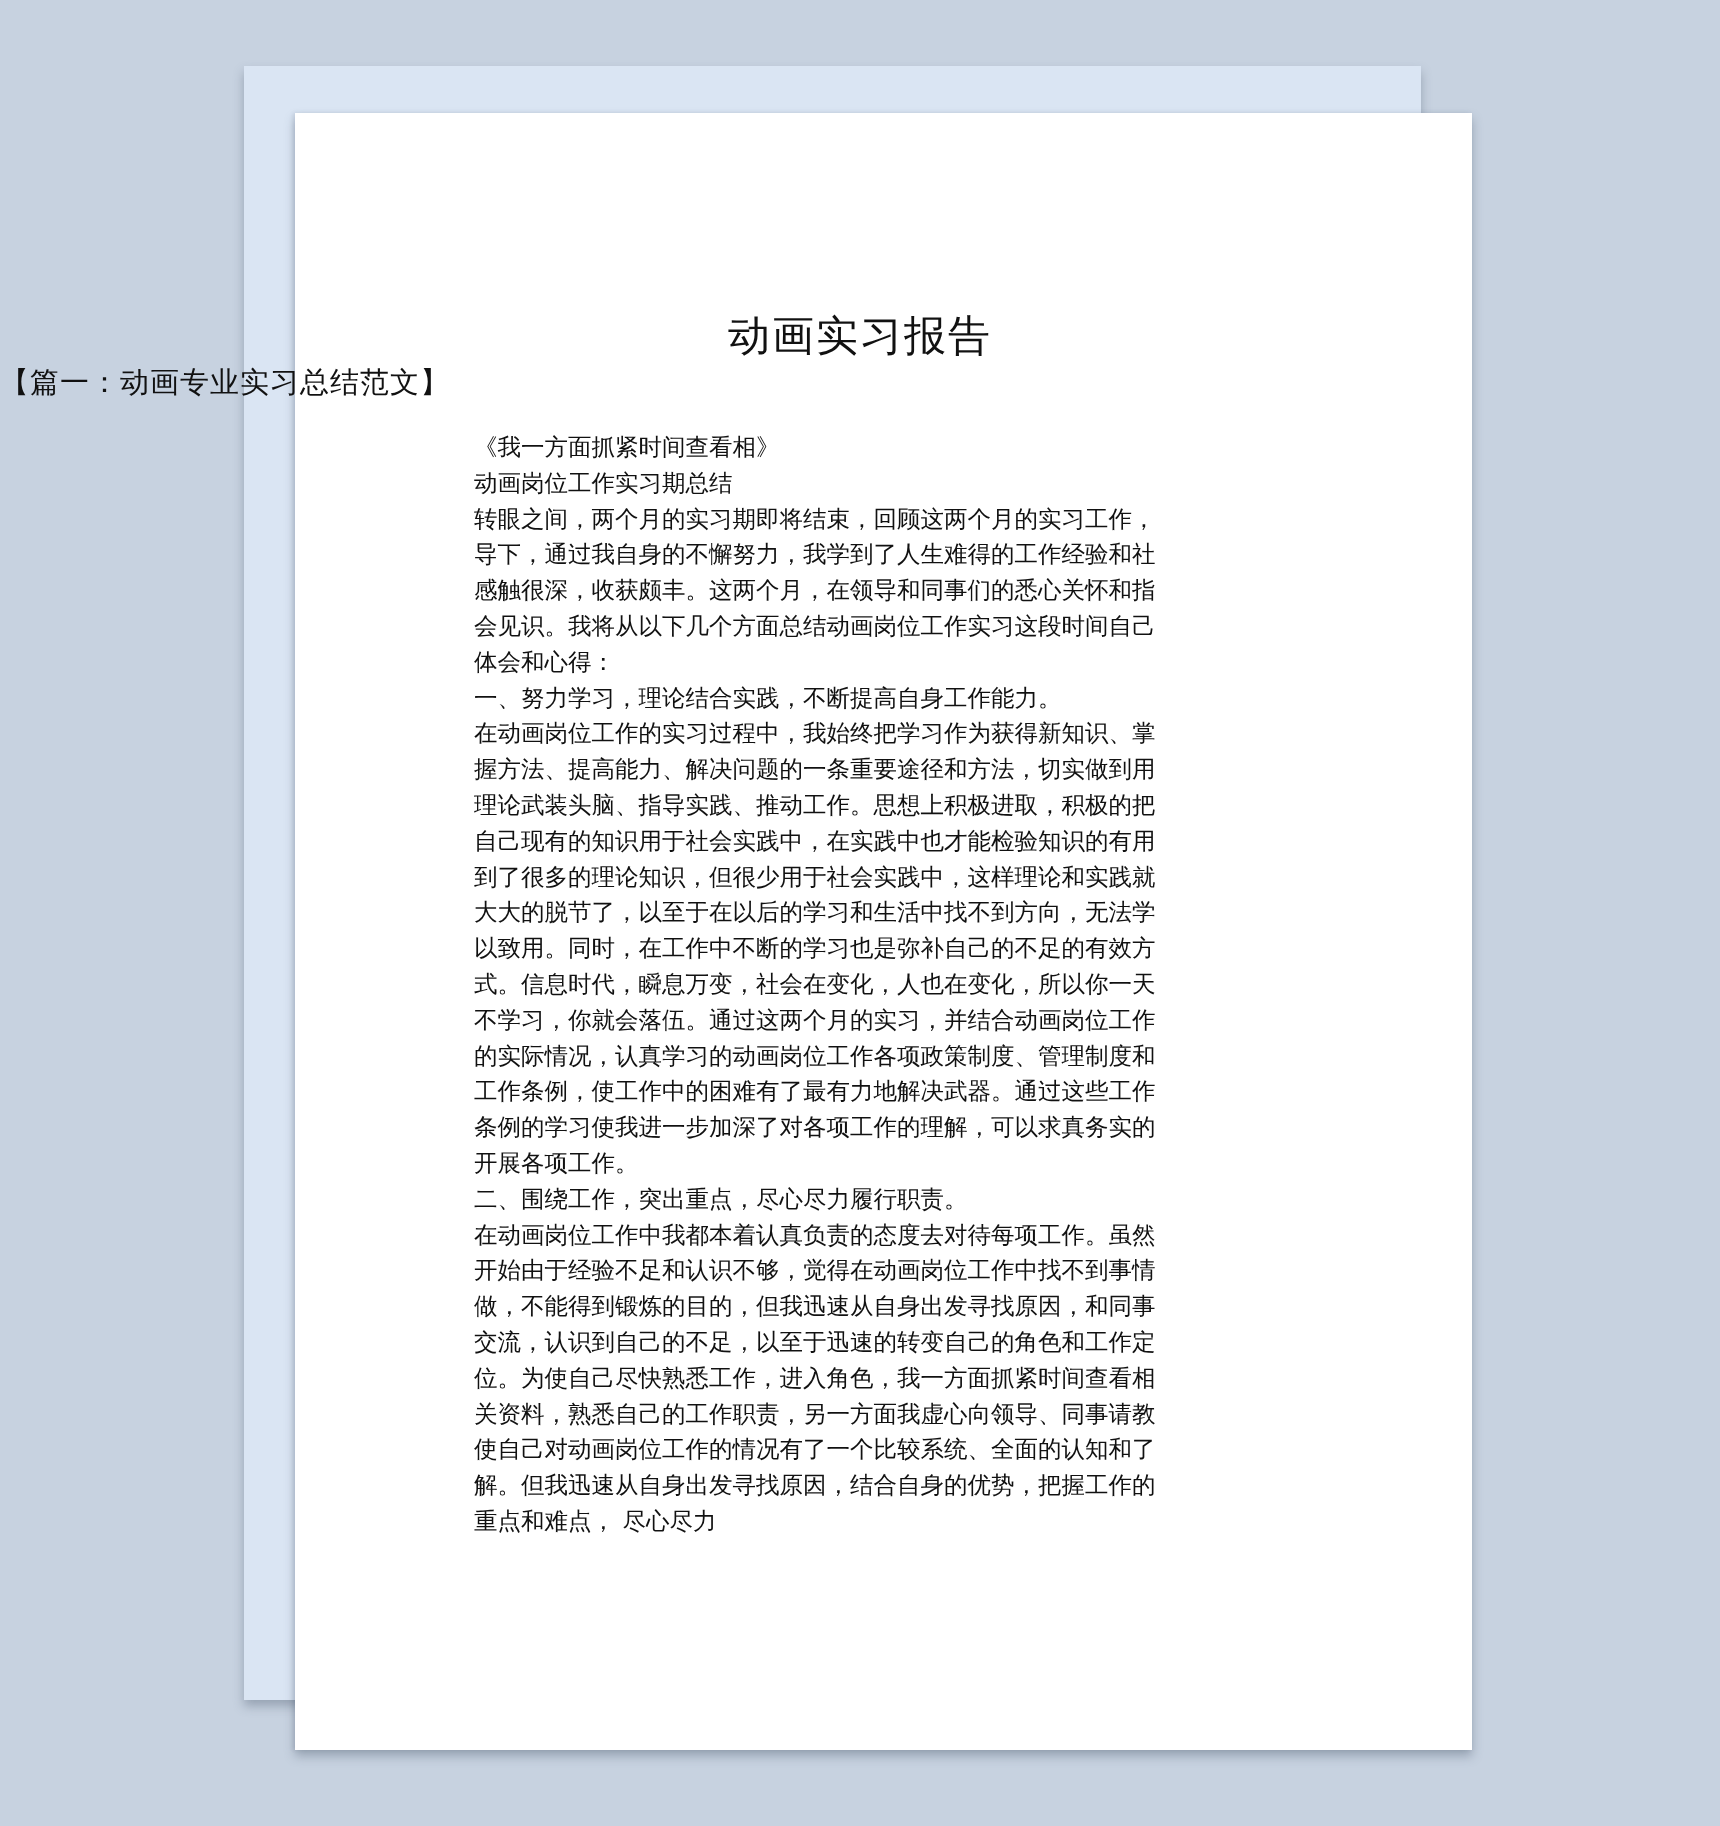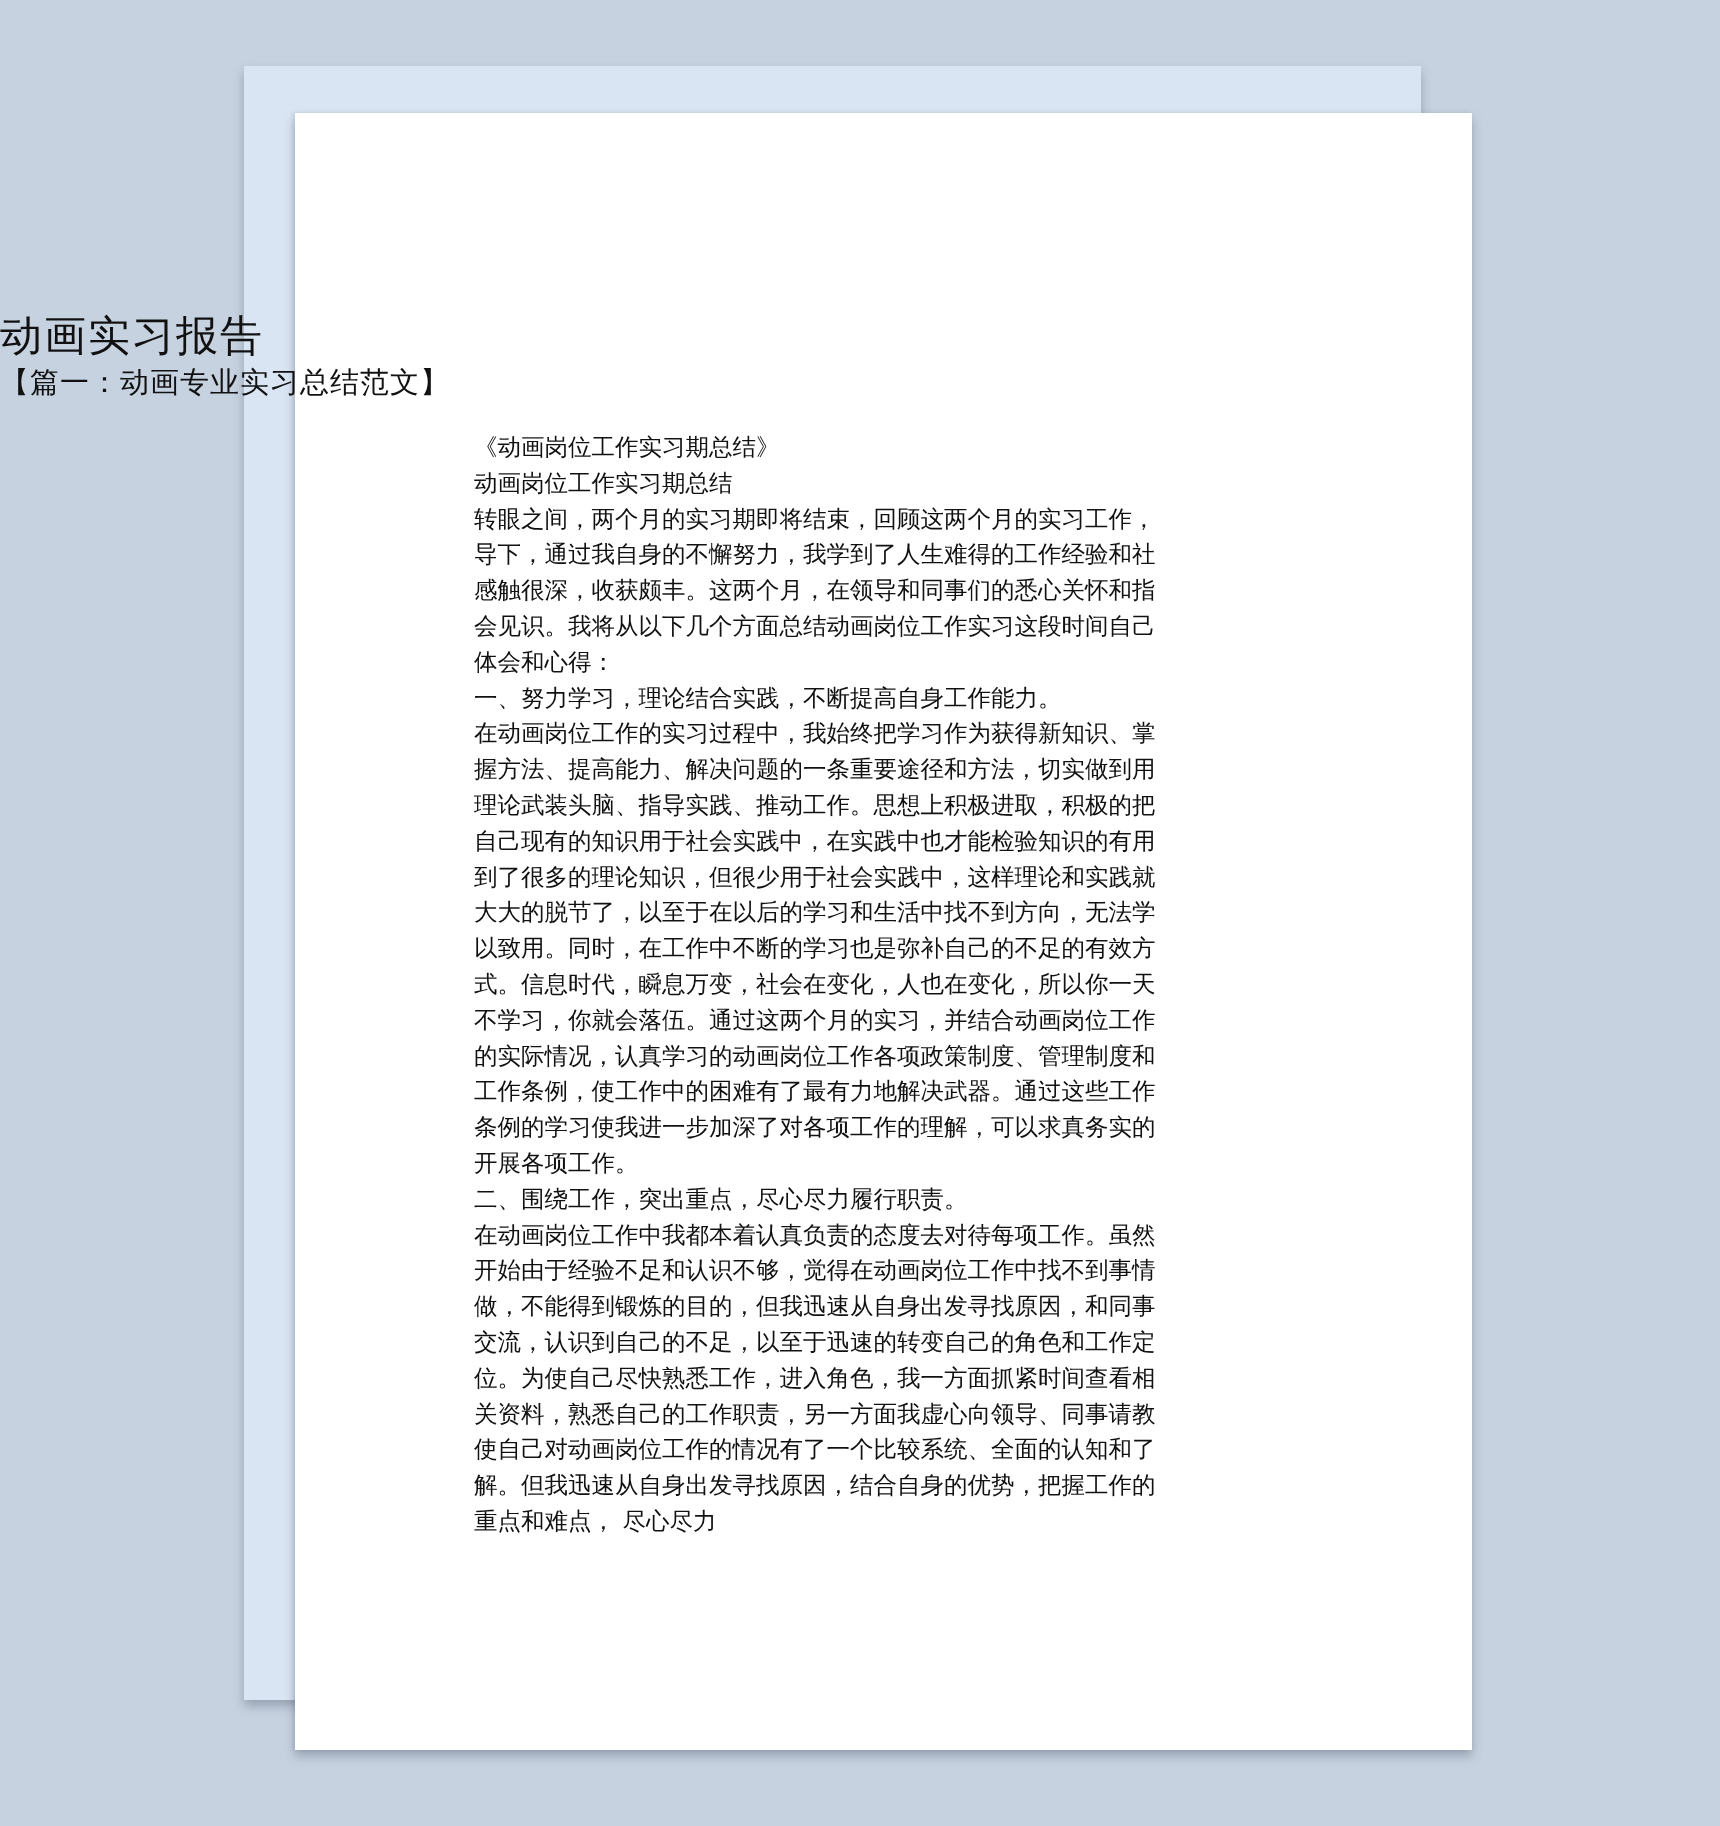--- a/index.html
+++ b/index.html
@@ -30,21 +30,21 @@
       width: 1177px;
       height: 1637px;
       background: #ffffff;
       box-shadow: 0 6px 10px rgba(60, 75, 95, 0.35), -2px 0 4px rgba(60, 75, 95, 0.12);
     }
     .doc-title {
       position: absolute;
       left: 0;
       right: 0;
       top: 310px;
-      text-align: left;
+      text-align: center;
       font-size: 42px;
       line-height: 52px;
       color: #111;
       letter-spacing: 2px;
     }
     .doc-subtitle {
       position: absolute;
       left: 0;
       right: 0;
       top: 362px;
@@ -73,21 +73,21 @@
 <body>
 
 <div class="page-back"></div>
 
 <div class="page-front"></div>
 
 <div class="doc-title">动画实习报告</div>
 <div class="doc-subtitle">【篇一：动画专业实习总结范文】</div>
 
 <div class="body-text">
-  <span class="line"> 《动画岗位工作实习期总结》</span>
+  <span class="line"> 《我一方面抓紧时间查看相》</span>
   <span class="line"> 动画岗位工作实习期总结</span>
   <span class="line">  转眼之间，两个月的实习期即将结束，回顾这两个月的实习工作，</span>
   <span class="line">导下，通过我自身的不懈努力，我学到了人生难得的工作经验和社</span>
   <span class="line">感触很深，收获颇丰。这两个月，在领导和同事们的悉心关怀和指</span>
   <span class="line">会见识。我将从以下几个方面总结动画岗位工作实习这段时间自己</span>
   <span class="line">体会和心得：</span>
   <span class="line"> 一、努力学习，理论结合实践，不断提高自身工作能力。</span>
   <span class="line"> 在动画岗位工作的实习过程中，我始终把学习作为获得新知识、掌</span>
   <span class="line">握方法、提高能力、解决问题的一条重要途径和方法，切实做到用</span>
   <span class="line">理论武装头脑、指导实践、推动工作。思想上积极进取，积极的把</span>

